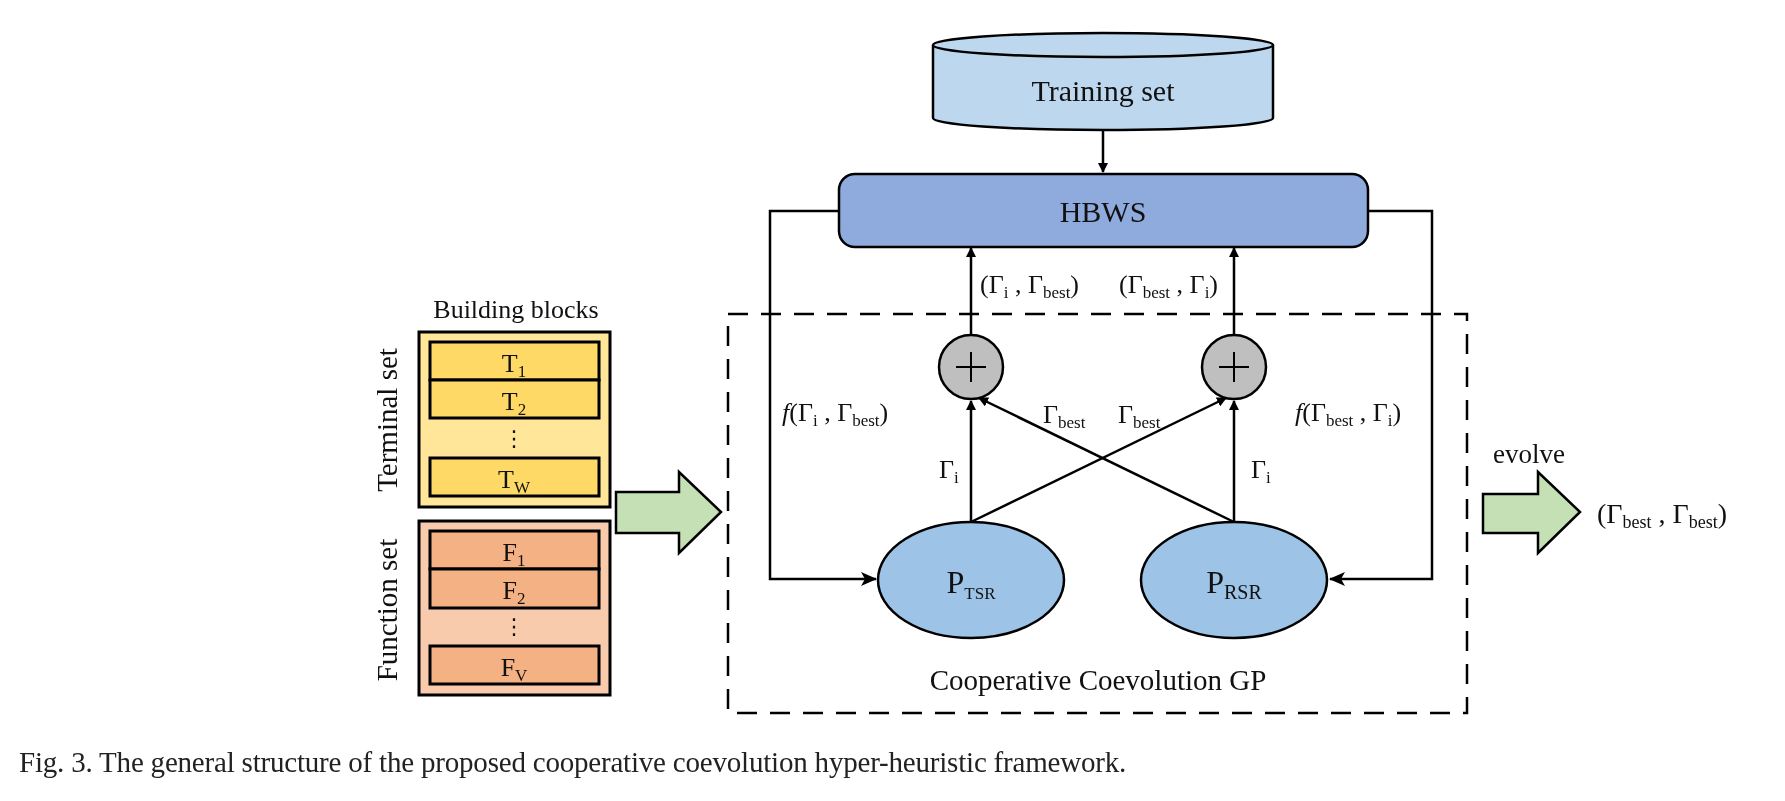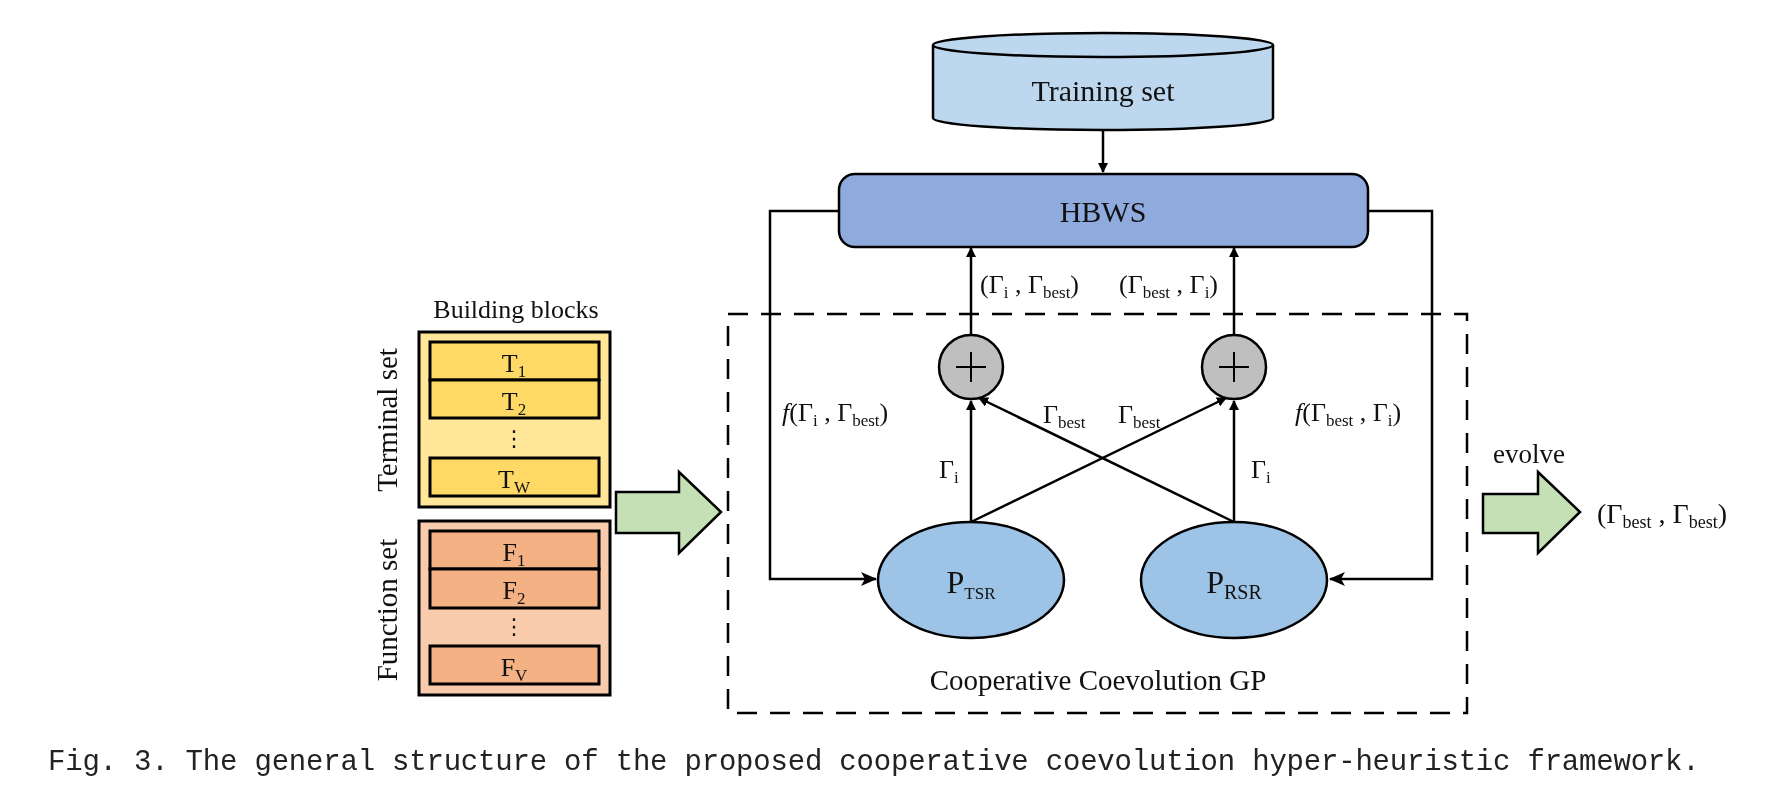--- a/index.html
+++ b/index.html
@@ -1,22 +1,22 @@
 <!DOCTYPE html>
 <html><head>
 <meta charset="utf-8">
 <style>
   html, body { margin: 0; padding: 0; background: #ffffff; }
   body { width: 1785px; height: 801px; position: relative; overflow: hidden; }
   svg#diagram { position: absolute; left: 0; top: 0; }
   .serif { font-family: "Liberation Serif", "DejaVu Serif", serif; fill: #111; }
   .sub { font-size: 17px; }
   .caption {
-    position: absolute; left: 48px; top: 746px;
-    font-family: Liberation Mono, monospace;
+    position: absolute; left: 19px; top: 746px;
+    font-family: Liberation Serif, serif;
     font-size: 29px; color: #222; white-space: nowrap; letter-spacing: -0.2px;
   }
 </style>
 </head>
 <body>
 
 <svg id="diagram" width="1785" height="801" viewBox="0 0 1785 801" xmlns="http://www.w3.org/2000/svg">
   <defs>
     <marker id="ah" markerWidth="10" markerHeight="10" refX="9" refY="5" orient="auto" markerUnits="userSpaceOnUse">
       <path d="M0,0 L10,5 L0,10 Z" fill="#000"></path>

